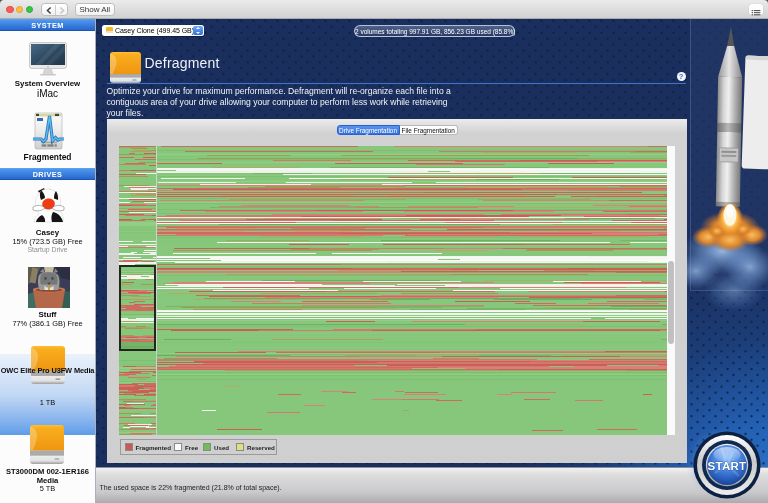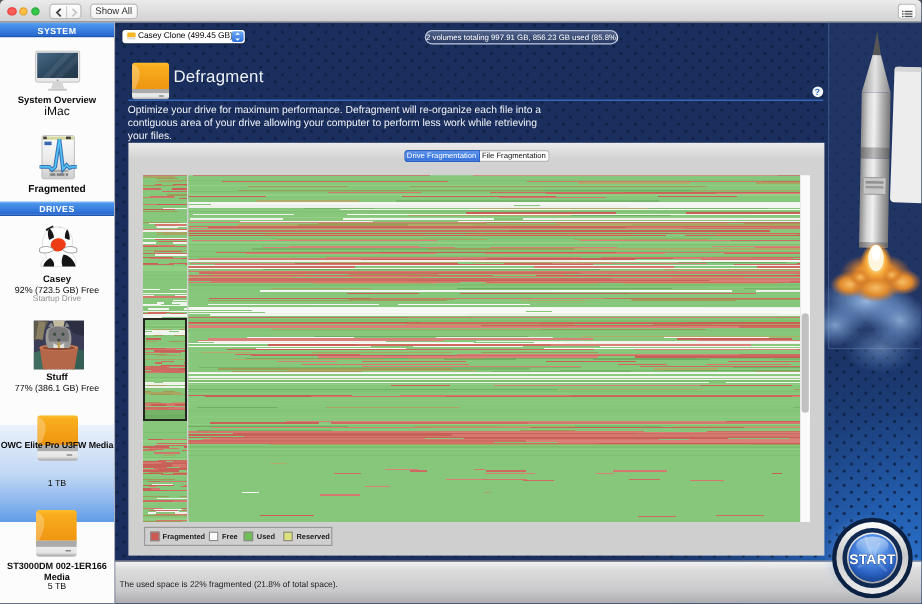--- a/index.html
+++ b/index.html
@@ -134,21 +134,21 @@
 <path d="M9 6 C4 12 4 22 9 27 C6 29 4 32 4 35 L33 35 C34 30 32 25 28 23 C32 17 31 9 26 5 C21 1 13 1 9 6 Z" fill="#fdfdfd" stroke="#cfcfcf" stroke-width="0.5"></path>
 <path d="M11 3 C13.5 5.5 15 8.5 15 11 L11 13 C9.5 9.5 9.5 6 11 3 Z" fill="#151515"></path>
 <path d="M26 4 C27.5 6.5 28.5 10 28 13 L24 11.5 C24 8.5 24.5 6 26 4 Z" fill="#151515"></path>
 <ellipse cx="18.5" cy="17" rx="6.4" ry="5.5" fill="#ee3d14" transform="rotate(-8 18.5 17)"></ellipse>
 <path d="M3 20 C7 17.5 12 18 15 21 C12 24 7 24.5 3 23 Z" fill="#fff" stroke="#666" stroke-width="0.5"></path>
 <path d="M34 20 C30 17.5 25 18 22 21 C25 24 30 24.5 34 23 Z" fill="#fff" stroke="#666" stroke-width="0.5"></path>
 <path d="M23 25 C28 26 32 30 33 35 L22 35 C21 31.5 21.2 28 23 25 Z" fill="#151515"></path>
 <path d="M12 28 C9 29.5 6.5 32 6 35 L15 35 C15.5 32.5 14.5 30 12 28 Z" fill="#151515"></path>
 </svg></div>
     <div class="abs slbl b8" style="top:209px">Casey</div>
-    <div class="abs slbl r75" style="top:217.5px">92% (723.5 GB) Free</div>
+    <div class="abs slbl r75" style="top:217.5px">15% (723.5 GB) Free</div>
     <div class="abs slbl" style="top:226.5px;font-size:6.9px;color:#8e8e93">Startup Drive</div>
     <div class="abs" style="left:28px;top:248px"><svg width="42" height="41" viewBox="0 0 42 41">
 <rect width="42" height="41" fill="#3a3d55"></rect>
 <path d="M0 0 L13 0 L5 15 L0 17 Z" fill="#5f5a4e"></path>
 <path d="M27 0 L42 0 L42 13 L33 11 Z" fill="#2c2e42"></path>
 <rect x="3" y="1" width="6" height="15" fill="#897f62" transform="rotate(10 6 8)"></rect>
 <path d="M16 0 L26 0 L24 10 L18 10 Z" fill="#c3bba0"></path>
 <path d="M0 27 L9 24 L11 41 L0 41 Z" fill="#3f6d60"></path>
 <path d="M42 25 L33 23 L32 41 L42 41 Z" fill="#355f54"></path>
 <path d="M5 23 C5 20.5 37 20.5 37 23 L34 41 L8 41 Z" fill="#b5674a"></path>

